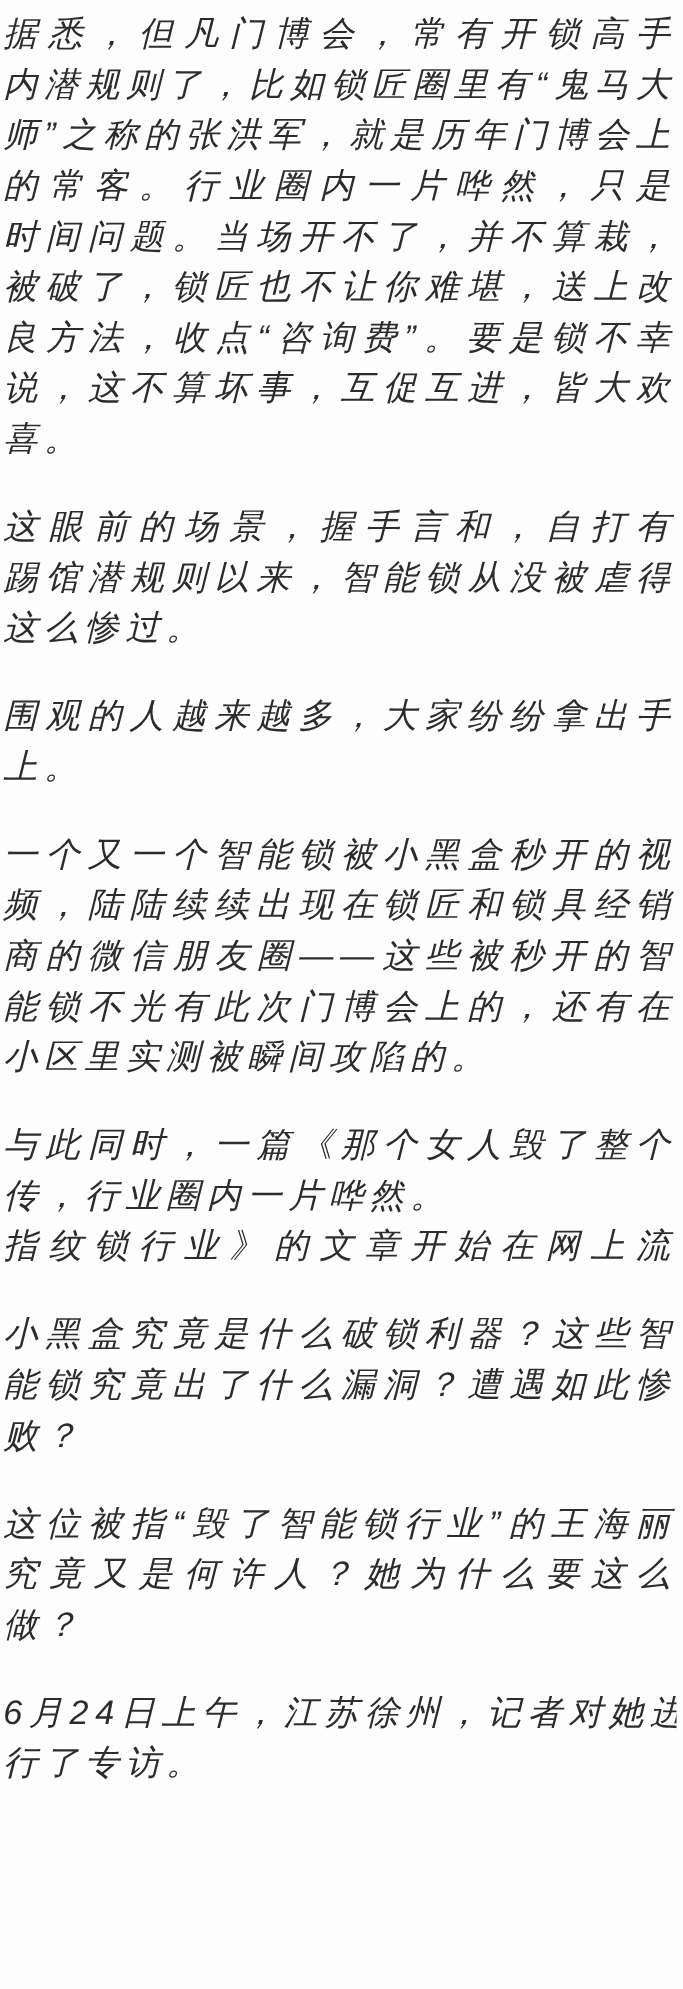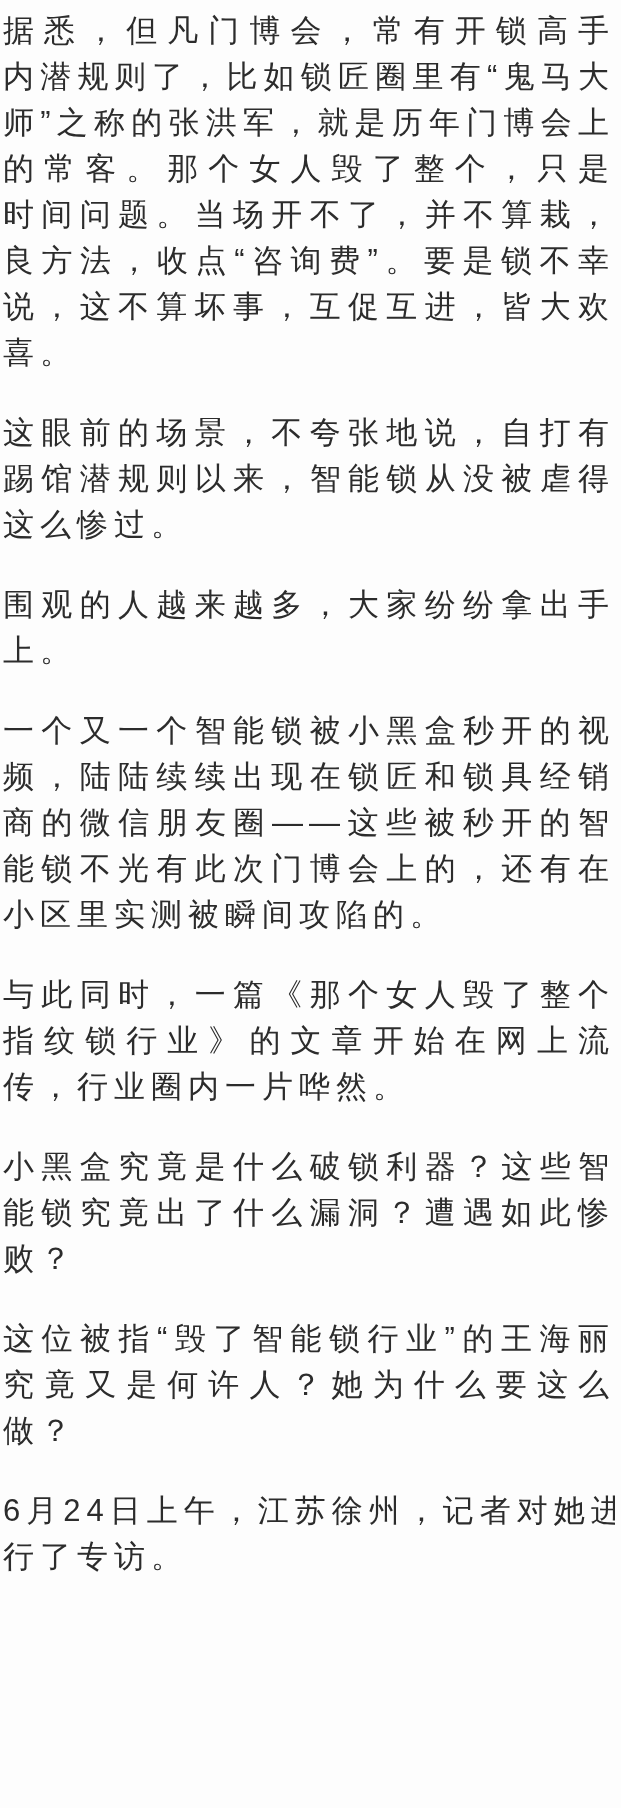--- a/index.html
+++ b/index.html
@@ -28,59 +28,61 @@
   .article p:last-child {
     margin-bottom: 0;
   }
   
   .ln {
     display: block;
     white-space: nowrap;
     overflow: hidden;
     text-align: justify;
     text-align-last: justify;
+    font-style: italic;
   }
   .ln.final {
     text-align-last: left;
   }
 </style>
 </head>
 <body>
 
 <div class="article">
     <p>
       <span class="ln">据悉，但凡门博会，常有开锁高手</span>
       <span class="ln">内潜规则了，比如锁匠圈里有“鬼马大</span>
       <span class="ln">师”之称的张洪军，就是历年门博会上</span>
-      <span class="ln">的常客。那个女人毁了整个，只是</span>
+      <span class="ln">的常客。行业圈内一片哗然，只是</span>
       <span class="ln">时间问题。当场开不了，并不算栽，</span>
+      <span class="ln">被破了，锁匠也不让你难堪，送上改</span>
       <span class="ln">良方法，收点“咨询费”。要是锁不幸</span>
       <span class="ln">说，这不算坏事，互促互进，皆大欢</span>
       <span class="ln final">喜。</span>
     </p>
     <p>
-      <span class="ln">这眼前的场景，不夸张地说，自打有</span>
+      <span class="ln">这眼前的场景，握手言和，自打有</span>
       <span class="ln">踢馆潜规则以来，智能锁从没被虐得</span>
       <span class="ln final">这么惨过。</span>
     </p>
     <p>
       <span class="ln">围观的人越来越多，大家纷纷拿出手</span>
       <span class="ln final">上。</span>
     </p>
     <p>
       <span class="ln">一个又一个智能锁被小黑盒秒开的视</span>
       <span class="ln">频，陆陆续续出现在锁匠和锁具经销</span>
       <span class="ln">商的微信朋友圈——这些被秒开的智</span>
       <span class="ln">能锁不光有此次门博会上的，还有在</span>
       <span class="ln final">小区里实测被瞬间攻陷的。</span>
     </p>
     <p>
       <span class="ln">与此同时，一篇《那个女人毁了整个</span>
+      <span class="ln final">传，行业圈内一片哗然。</span>
       <span class="ln">指纹锁行业》的文章开始在网上流</span>
-      <span class="ln final">传，行业圈内一片哗然。</span>
     </p>
     <p>
       <span class="ln">小黑盒究竟是什么破锁利器？这些智</span>
       <span class="ln">能锁究竟出了什么漏洞？遭遇如此惨</span>
       <span class="ln final">败？</span>
     </p>
     <p>
       <span class="ln">这位被指“毁了智能锁行业”的王海丽</span>
       <span class="ln">究竟又是何许人？她为什么要这么</span>
       <span class="ln final">做？</span>

